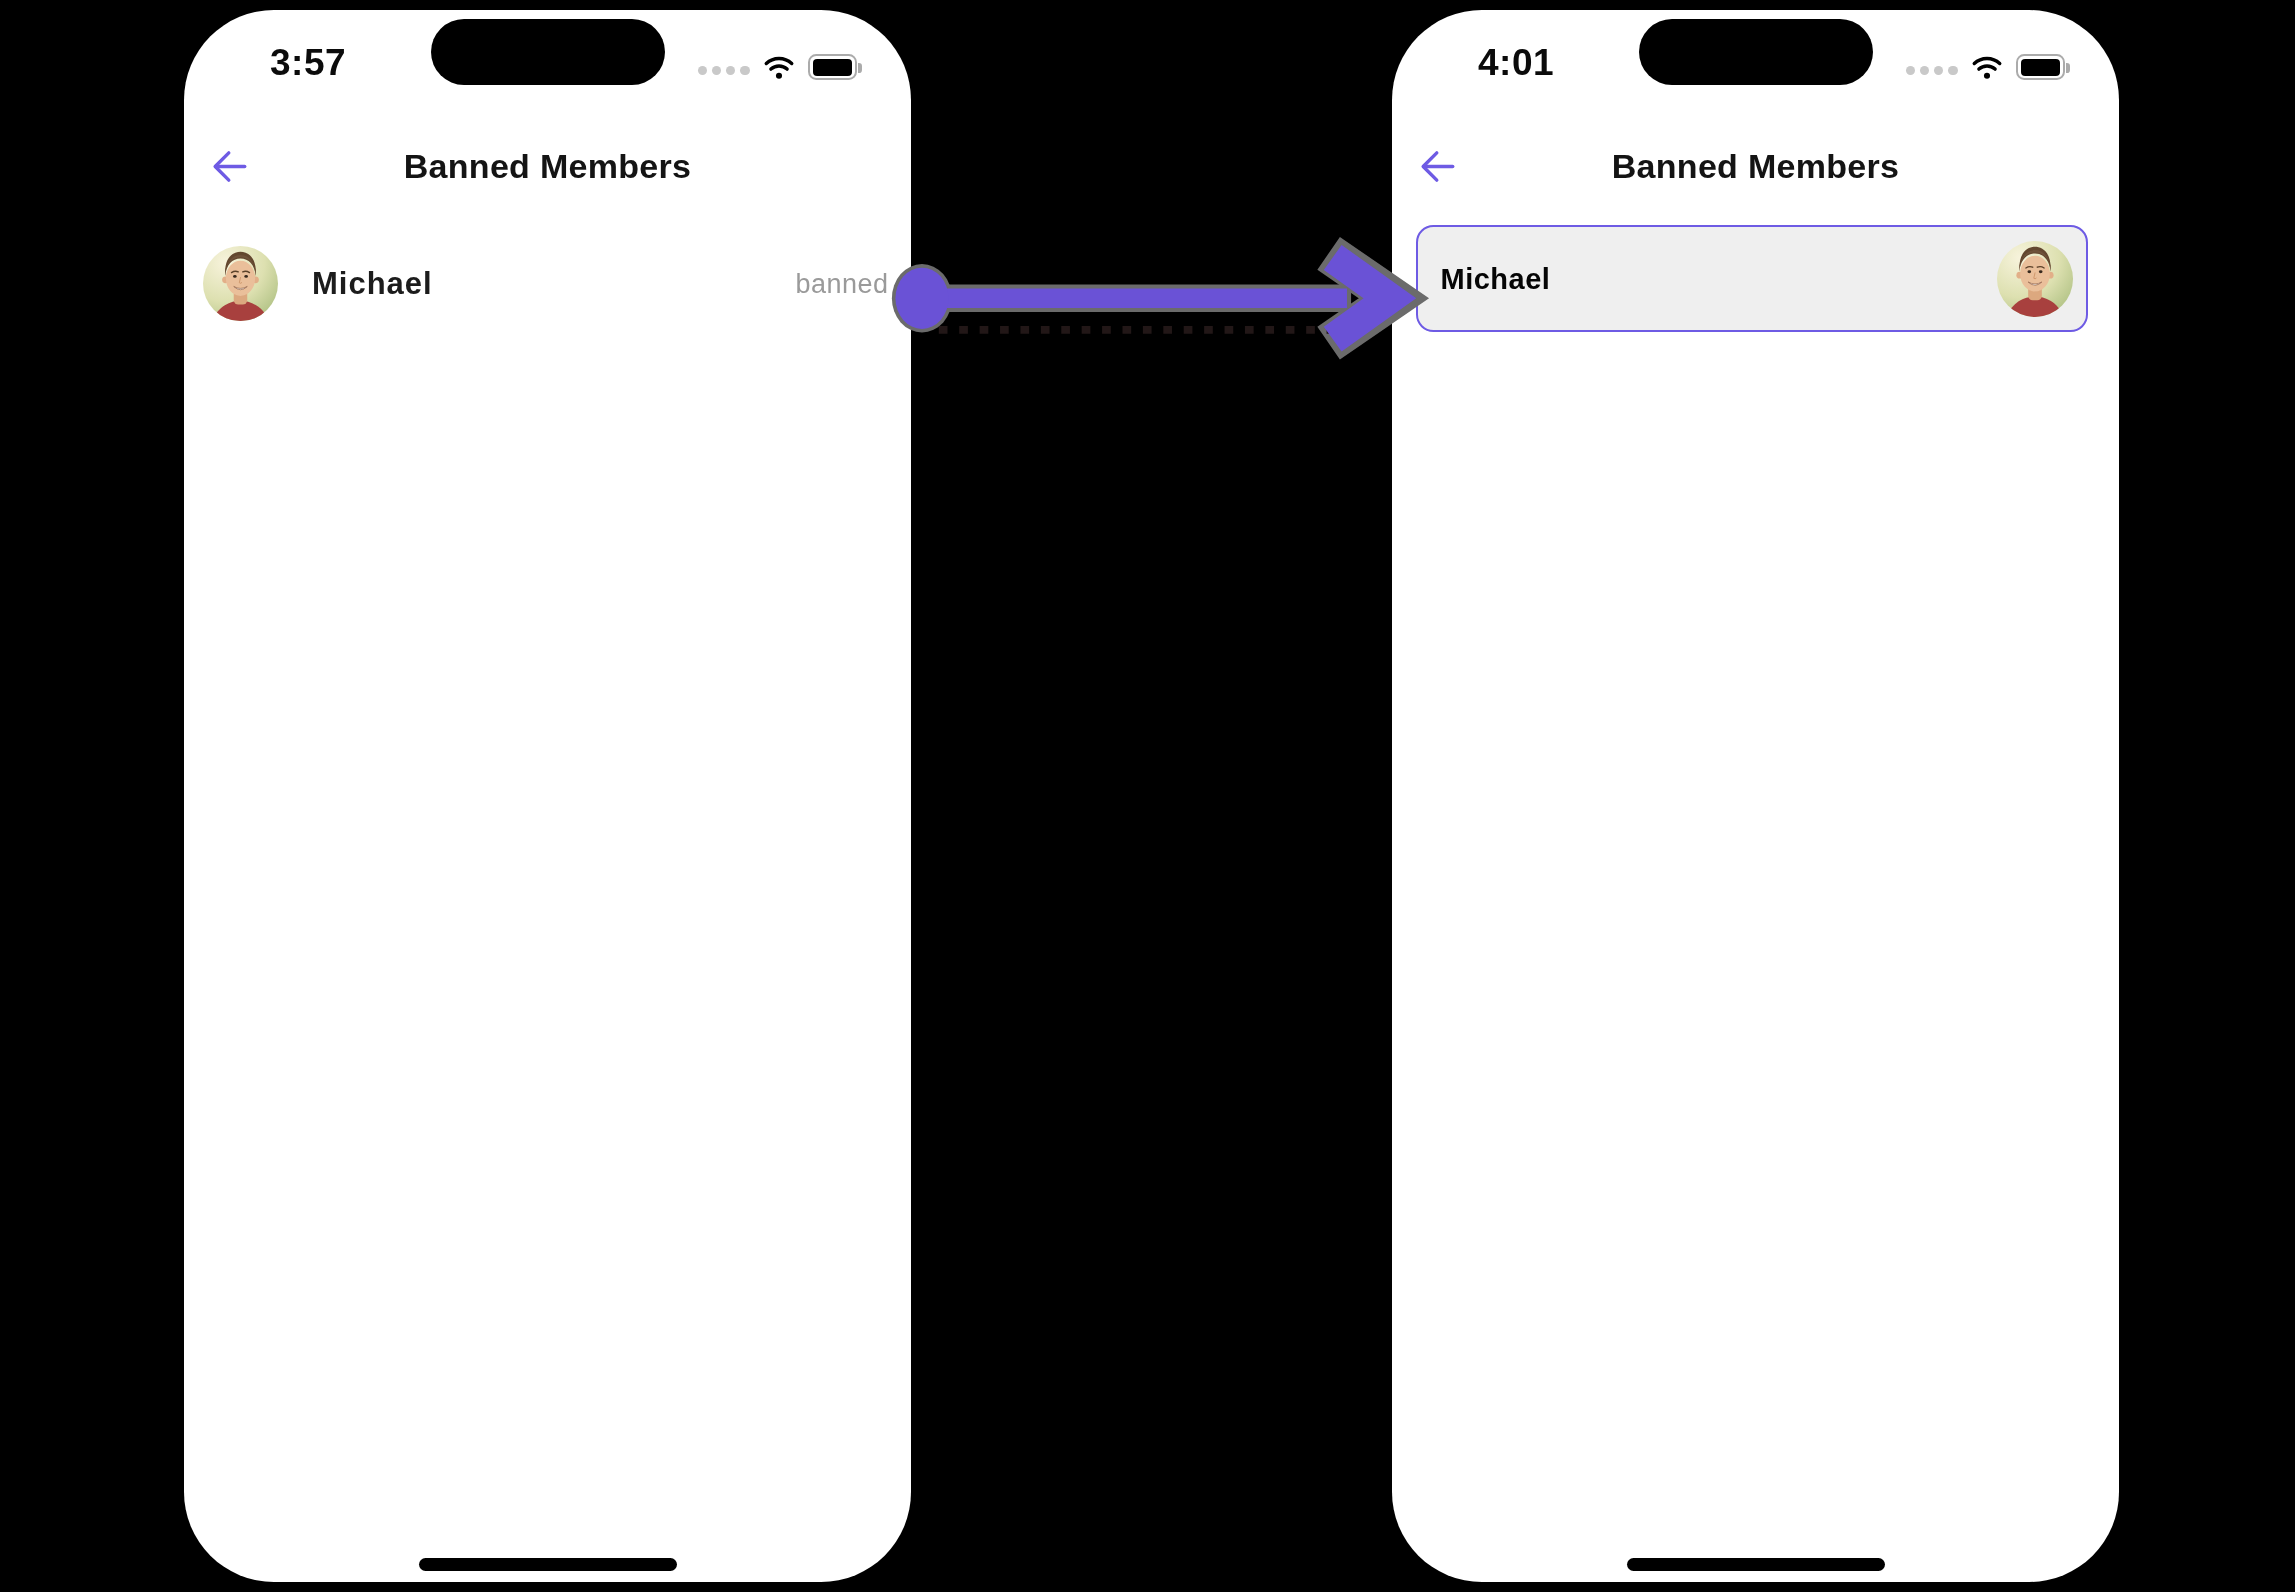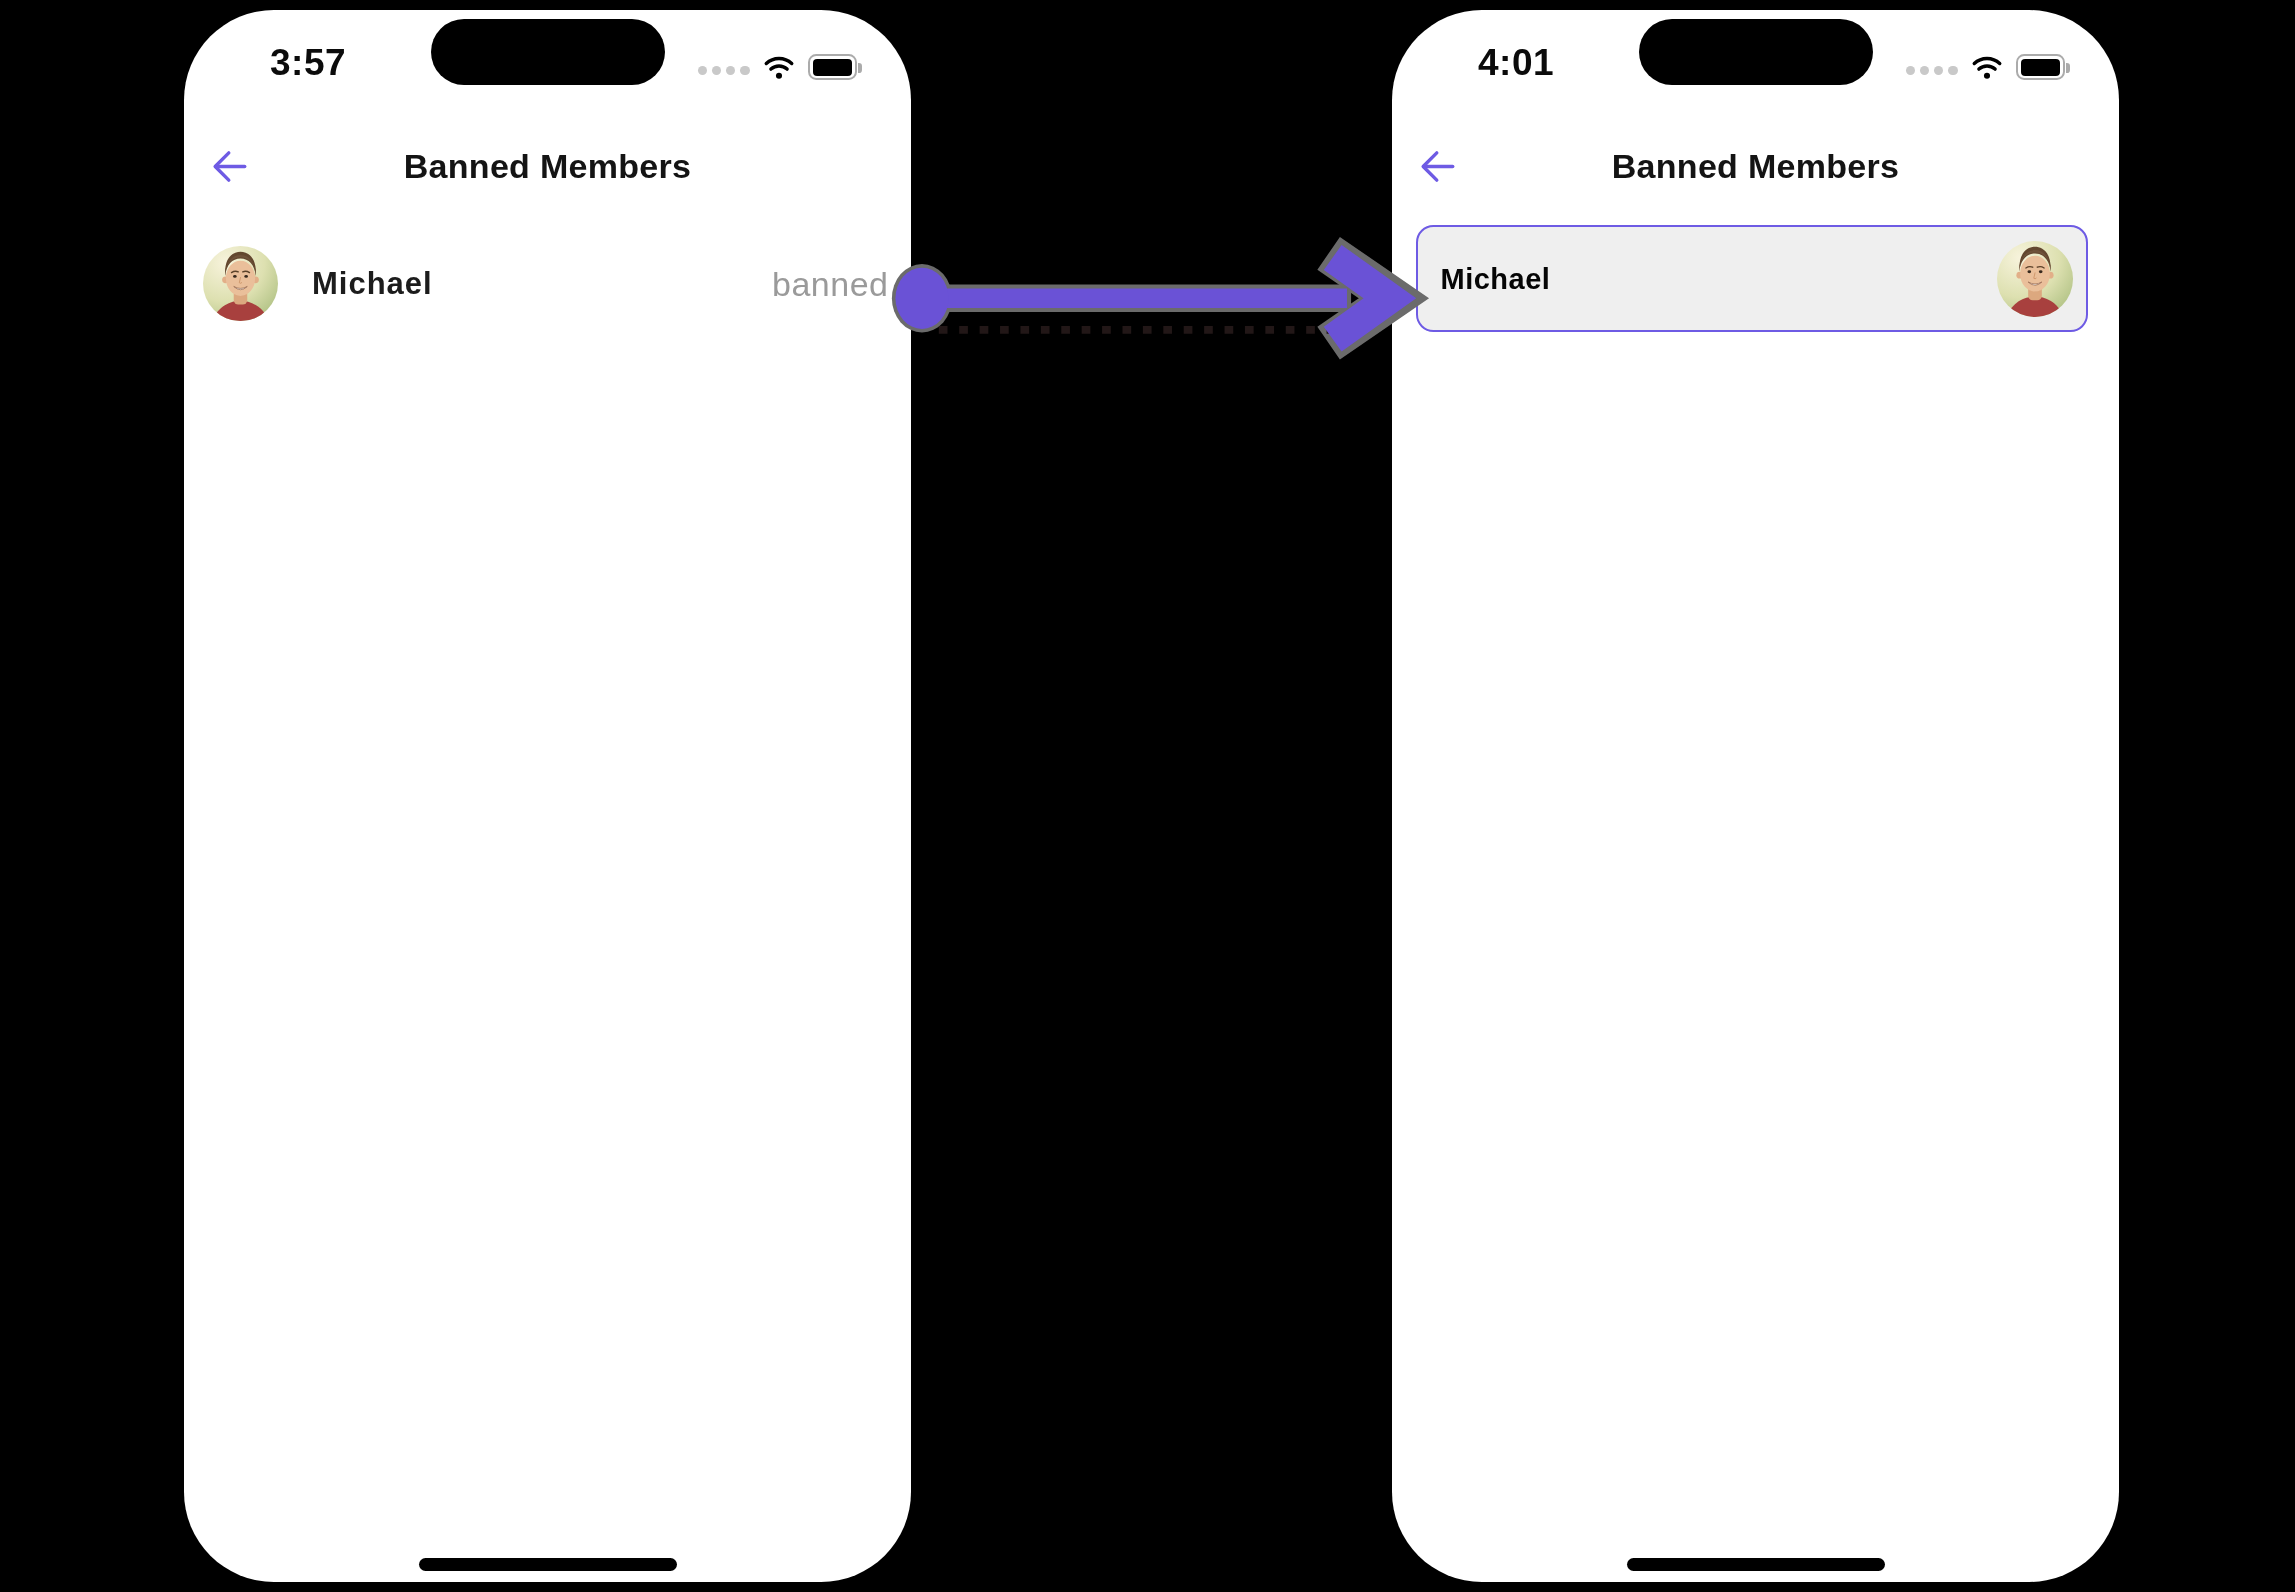--- a/index.html
+++ b/index.html
@@ -64,21 +64,21 @@
     position:absolute;left:19.4px;top:0;width:75px;height:75px;
     border-radius:50%;overflow:hidden;
   }
   .avatar svg{width:100%;height:100%;display:block;}
   .member-name{
     position:absolute;left:128px;top:50%;transform:translateY(-50%);
     font-size:31px;font-weight:600;color:#1c1c1c;letter-spacing:1px;
   }
   .member-status{
     position:absolute;right:22.5px;top:50%;transform:translateY(-50%);
-    font-size:34px;font-weight:400;color:var(--muted);letter-spacing:0.5px;
+    font-size:27px;font-weight:400;color:var(--muted);letter-spacing:0.5px;
   }
   
   .member-card{
     position:absolute;left:24px;top:215px;width:672px;height:107px;
     background:var(--card-bg);border:2px solid var(--accent);
     border-radius:17.4px;cursor:pointer;
   }
   .card-name{
     position:absolute;left:22.5px;top:50%;transform:translateY(-50%);
     font-size:29px;font-weight:700;color:#050505;letter-spacing:0.5px;

